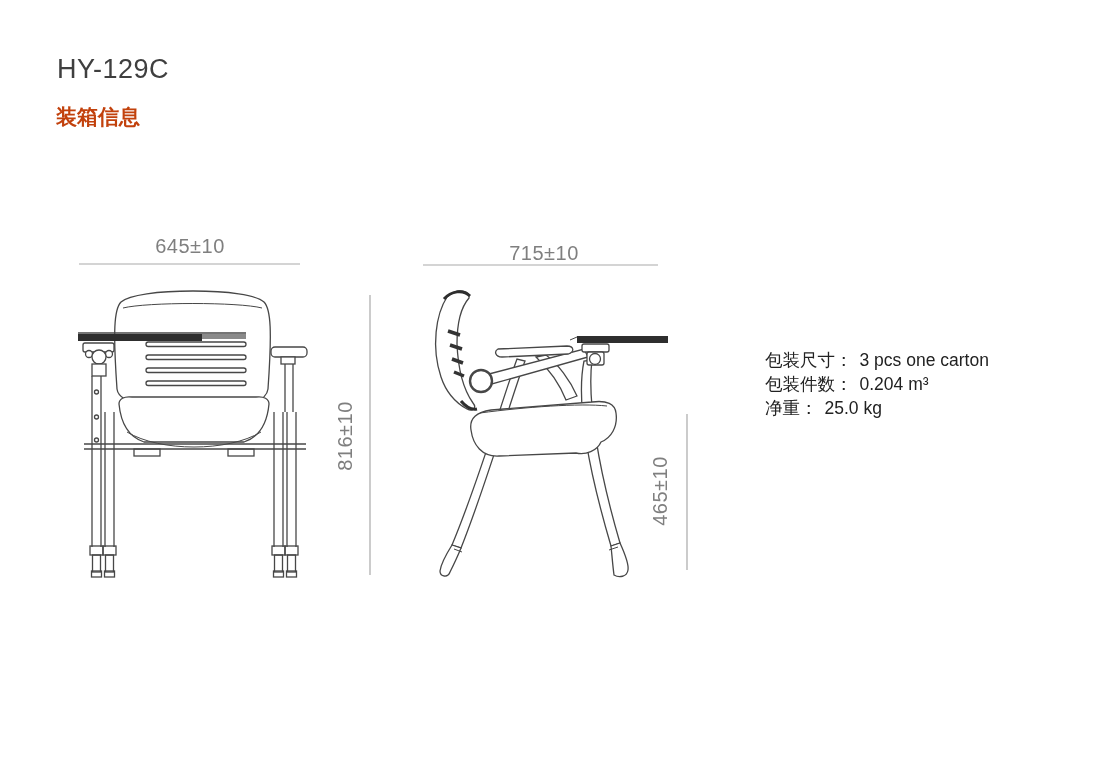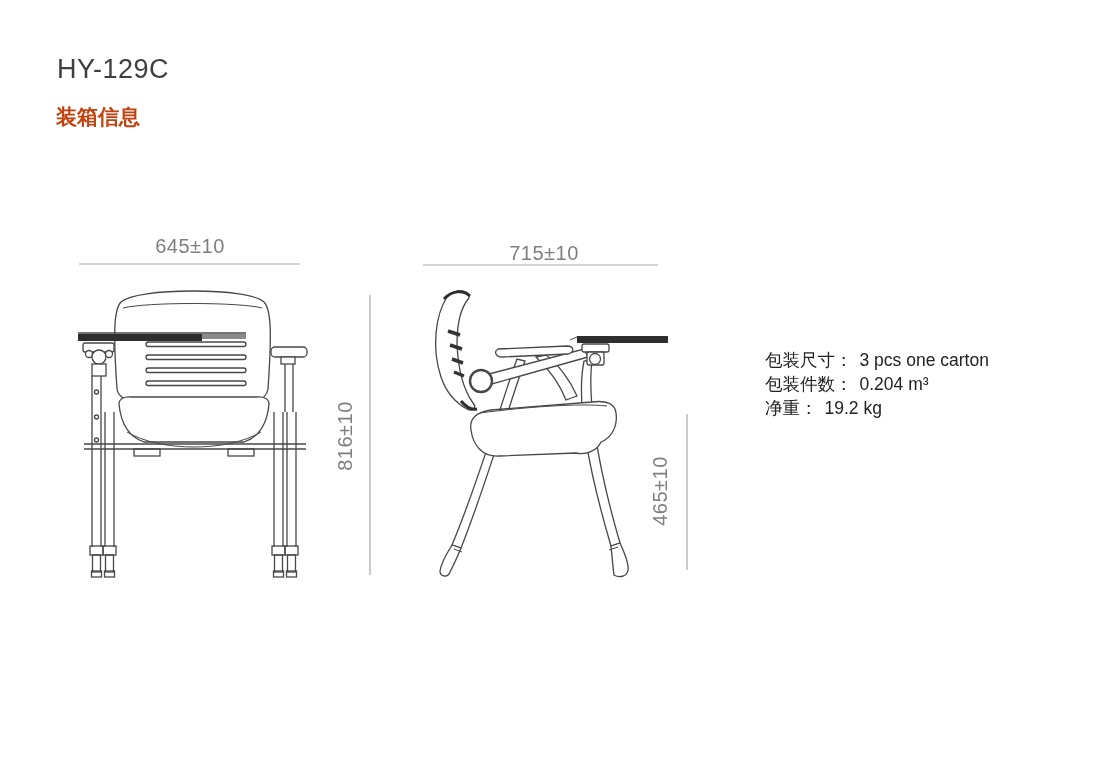--- a/index.html
+++ b/index.html
@@ -167,15 +167,15 @@
 <div class="dim dim-v" id="dim-seat-height">465±10</div>
 
 <div class="specs">
   <div class="spec-row">
     <span class="spec-label">包装尺寸：</span><span class="spec-value">3 pcs one carton</span>
   </div>
   <div class="spec-row">
     <span class="spec-label">包装件数：</span><span class="spec-value">0.204 m³</span>
   </div>
   <div class="spec-row">
-    <span class="spec-label">净重：</span><span class="spec-value">19.2 kg</span>
+    <span class="spec-label">净重：</span><span class="spec-value">25.0 kg</span>
   </div>
 </div>
 
 </body></html>

